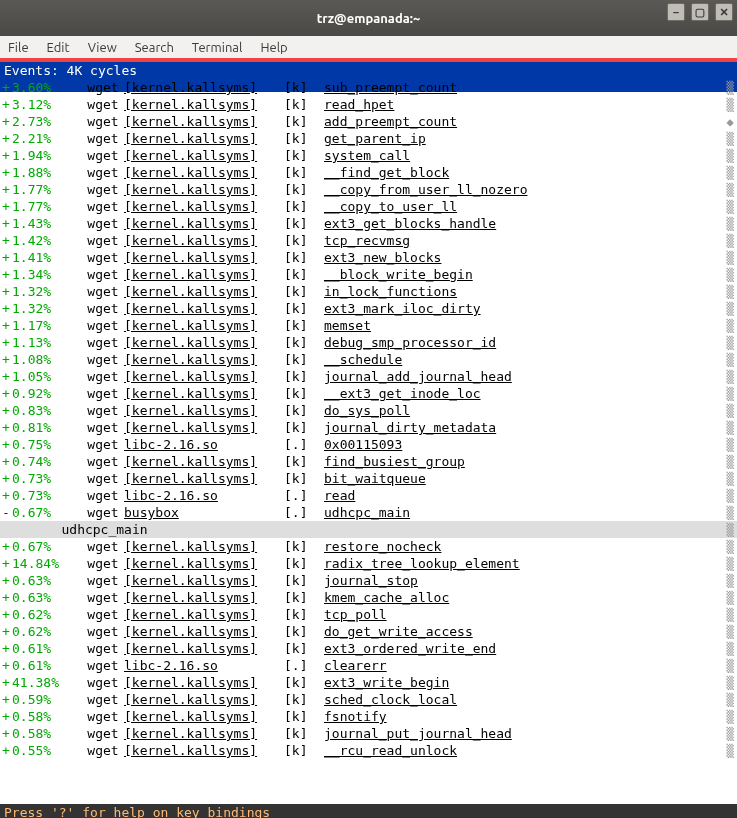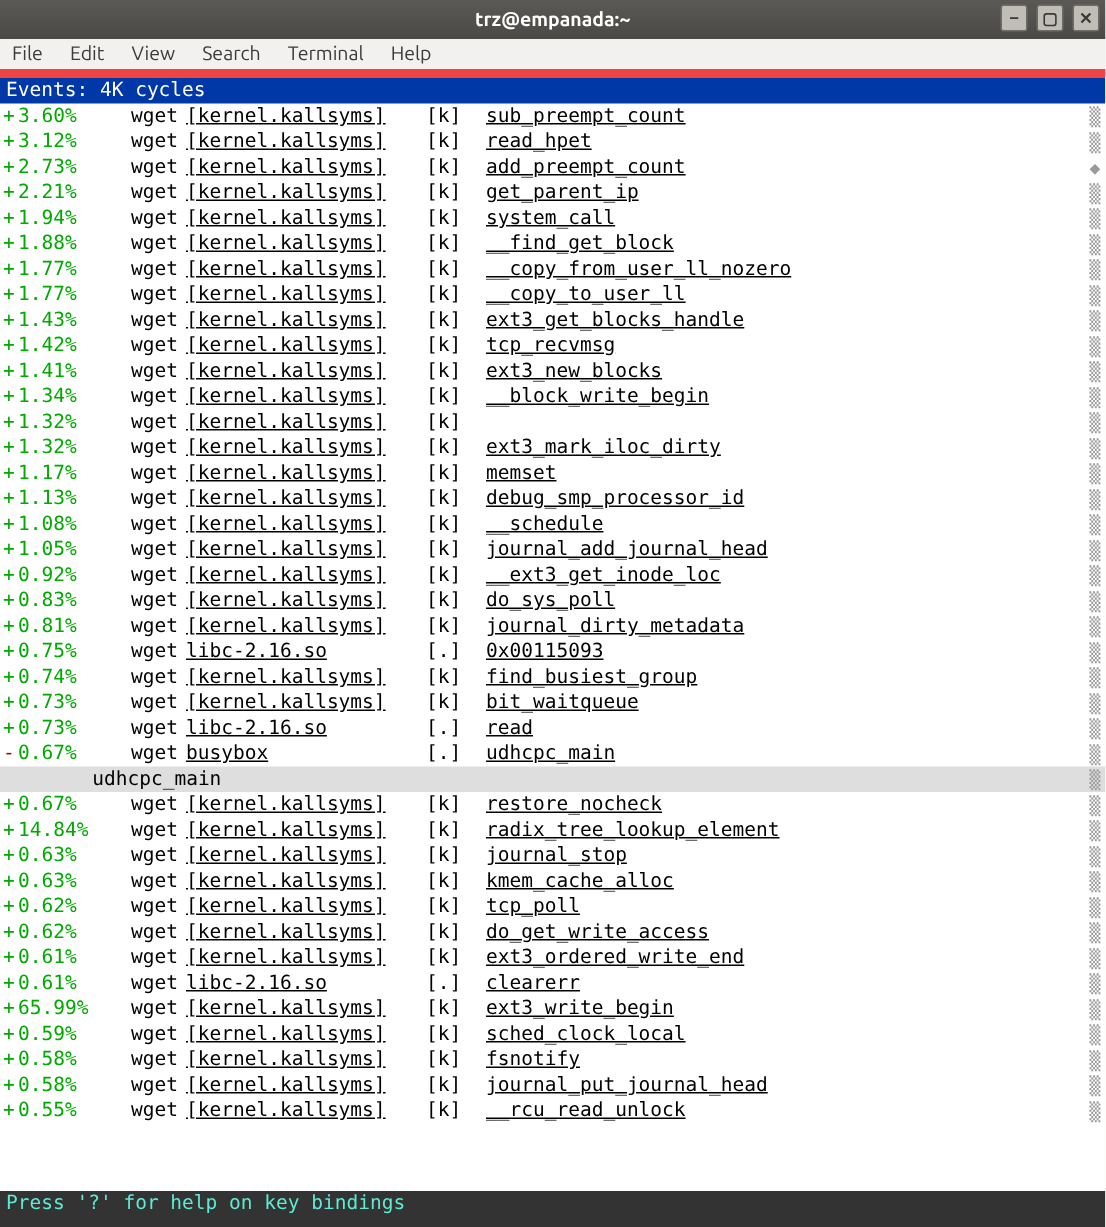--- a/index.html
+++ b/index.html
@@ -7,21 +7,21 @@
   font-family: "DejaVu Sans Mono", "Courier New", monospace;
   font-size: 13px;
   background: #f2f1f0;
   width: 737px;
   height: 818px;
   overflow: hidden;
   display: flex;
   flex-direction: column;
 }
 .titlebar {
-  height: 26px;
+  height: 36px;
   background: linear-gradient(to bottom, #5a5955 0%, #4a4945 100%);
   display: flex;
   align-items: center;
   justify-content: center;
   position: relative;
   color: #fff;
   font-family: "Ubuntu", sans-serif;
   font-weight: bold;
   font-size: 13px;
 }
@@ -41,42 +41,42 @@
   display: flex;
   align-items: center;
   justify-content: center;
   font-size: 11px;
   color: #3b3a36;
   cursor: pointer;
 }
 .menubar {
   height: 26px;
   background: #f2f1f0;
-  border-bottom: 6px solid #ef4444;
+  border-bottom: 4px solid #ef4444;
   display: flex;
   align-items: center;
   padding: 0 8px;
   gap: 18px;
   font-family: "Ubuntu", sans-serif;
   font-size: 13px;
   color: #3c3b37;
 }
 .menu-item { cursor: pointer; }
 .terminal {
   flex: 1;
   background: #ffffff;
   position: relative;
   overflow: hidden;
   padding: 0;
 }
 .header-row {
   background: #0038a8;
   color: #ffffff;
   padding: 0 4px;
-  height: 17px;
+  height: 30px;
   line-height: 17px;
   white-space: pre;
 }
 .rows {
   position: absolute;
   top: 17px;
   left: 0;
   right: 0;
 }
 .row {
@@ -114,24 +114,24 @@
   color: #999;
   font-size: 12px;
   line-height: 17px;
   text-align: center;
 }
 .footer-row {
   position: absolute;
   bottom: 0;
   left: 0;
   right: 0;
-  height: 24px;
+  height: 14px;
   line-height: 17px;
   background: #333333;
-  color: #5eead4;
+  color: #fdba74;
   padding-left: 4px;
   white-space: pre;
 }
 </style>
 </head>
 <body>
 
 <div class="titlebar">
   <span>trz@empanada:~</span>
   <div class="window-controls">
@@ -158,21 +158,21 @@
       <div class="row"><span class="col-sign">+</span><span class="col-pct">2.73%</span><span class="col-cmd">wget</span><span class="col-obj">[kernel.kallsyms]</span><span class="col-scope">[k]</span><span class="col-sym">add_preempt_count</span></div>
       <div class="row"><span class="col-sign">+</span><span class="col-pct">2.21%</span><span class="col-cmd">wget</span><span class="col-obj">[kernel.kallsyms]</span><span class="col-scope">[k]</span><span class="col-sym">get_parent_ip</span></div>
       <div class="row"><span class="col-sign">+</span><span class="col-pct">1.94%</span><span class="col-cmd">wget</span><span class="col-obj">[kernel.kallsyms]</span><span class="col-scope">[k]</span><span class="col-sym">system_call</span></div>
       <div class="row"><span class="col-sign">+</span><span class="col-pct">1.88%</span><span class="col-cmd">wget</span><span class="col-obj">[kernel.kallsyms]</span><span class="col-scope">[k]</span><span class="col-sym">__find_get_block</span></div>
       <div class="row"><span class="col-sign">+</span><span class="col-pct">1.77%</span><span class="col-cmd">wget</span><span class="col-obj">[kernel.kallsyms]</span><span class="col-scope">[k]</span><span class="col-sym">__copy_from_user_ll_nozero</span></div>
       <div class="row"><span class="col-sign">+</span><span class="col-pct">1.77%</span><span class="col-cmd">wget</span><span class="col-obj">[kernel.kallsyms]</span><span class="col-scope">[k]</span><span class="col-sym">__copy_to_user_ll</span></div>
       <div class="row"><span class="col-sign">+</span><span class="col-pct">1.43%</span><span class="col-cmd">wget</span><span class="col-obj">[kernel.kallsyms]</span><span class="col-scope">[k]</span><span class="col-sym">ext3_get_blocks_handle</span></div>
       <div class="row"><span class="col-sign">+</span><span class="col-pct">1.42%</span><span class="col-cmd">wget</span><span class="col-obj">[kernel.kallsyms]</span><span class="col-scope">[k]</span><span class="col-sym">tcp_recvmsg</span></div>
       <div class="row"><span class="col-sign">+</span><span class="col-pct">1.41%</span><span class="col-cmd">wget</span><span class="col-obj">[kernel.kallsyms]</span><span class="col-scope">[k]</span><span class="col-sym">ext3_new_blocks</span></div>
       <div class="row"><span class="col-sign">+</span><span class="col-pct">1.34%</span><span class="col-cmd">wget</span><span class="col-obj">[kernel.kallsyms]</span><span class="col-scope">[k]</span><span class="col-sym">__block_write_begin</span></div>
-      <div class="row"><span class="col-sign">+</span><span class="col-pct">1.32%</span><span class="col-cmd">wget</span><span class="col-obj">[kernel.kallsyms]</span><span class="col-scope">[k]</span></div>
+      <div class="row"><span class="col-sign">+</span><span class="col-pct">1.32%</span><span class="col-cmd">wget</span><span class="col-obj">[kernel.kallsyms]</span><span class="col-scope">[k]</span><span class="col-sym">in_lock_functions</span></div>
       <div class="row"><span class="col-sign">+</span><span class="col-pct">1.32%</span><span class="col-cmd">wget</span><span class="col-obj">[kernel.kallsyms]</span><span class="col-scope">[k]</span><span class="col-sym">ext3_mark_iloc_dirty</span></div>
       <div class="row"><span class="col-sign">+</span><span class="col-pct">1.17%</span><span class="col-cmd">wget</span><span class="col-obj">[kernel.kallsyms]</span><span class="col-scope">[k]</span><span class="col-sym">memset</span></div>
       <div class="row"><span class="col-sign">+</span><span class="col-pct">1.13%</span><span class="col-cmd">wget</span><span class="col-obj">[kernel.kallsyms]</span><span class="col-scope">[k]</span><span class="col-sym">debug_smp_processor_id</span></div>
       <div class="row"><span class="col-sign">+</span><span class="col-pct">1.08%</span><span class="col-cmd">wget</span><span class="col-obj">[kernel.kallsyms]</span><span class="col-scope">[k]</span><span class="col-sym">__schedule</span></div>
       <div class="row"><span class="col-sign">+</span><span class="col-pct">1.05%</span><span class="col-cmd">wget</span><span class="col-obj">[kernel.kallsyms]</span><span class="col-scope">[k]</span><span class="col-sym">journal_add_journal_head</span></div>
       <div class="row"><span class="col-sign">+</span><span class="col-pct">0.92%</span><span class="col-cmd">wget</span><span class="col-obj">[kernel.kallsyms]</span><span class="col-scope">[k]</span><span class="col-sym">__ext3_get_inode_loc</span></div>
       <div class="row"><span class="col-sign">+</span><span class="col-pct">0.83%</span><span class="col-cmd">wget</span><span class="col-obj">[kernel.kallsyms]</span><span class="col-scope">[k]</span><span class="col-sym">do_sys_poll</span></div>
       <div class="row"><span class="col-sign">+</span><span class="col-pct">0.81%</span><span class="col-cmd">wget</span><span class="col-obj">[kernel.kallsyms]</span><span class="col-scope">[k]</span><span class="col-sym">journal_dirty_metadata</span></div>
       <div class="row"><span class="col-sign">+</span><span class="col-pct">0.75%</span><span class="col-cmd">wget</span><span class="col-obj">libc-2.16.so</span><span class="col-scope">[.]</span><span class="col-sym">0x00115093</span></div>
       <div class="row"><span class="col-sign">+</span><span class="col-pct">0.74%</span><span class="col-cmd">wget</span><span class="col-obj">[kernel.kallsyms]</span><span class="col-scope">[k]</span><span class="col-sym">find_busiest_group</span></div>
@@ -181,21 +181,21 @@
       <div class="row"><span class="col-sign minus">-</span><span class="col-pct">0.67%</span><span class="col-cmd">wget</span><span class="col-obj">busybox</span><span class="col-scope">[.]</span><span class="col-sym">udhcpc_main</span></div>
       <div class="highlight-row">   udhcpc_main</div>
       <div class="row"><span class="col-sign">+</span><span class="col-pct">0.67%</span><span class="col-cmd">wget</span><span class="col-obj">[kernel.kallsyms]</span><span class="col-scope">[k]</span><span class="col-sym">restore_nocheck</span></div>
       <div class="row"><span class="col-sign">+</span><span class="col-pct">14.84%</span><span class="col-cmd">wget</span><span class="col-obj">[kernel.kallsyms]</span><span class="col-scope">[k]</span><span class="col-sym">radix_tree_lookup_element</span></div>
       <div class="row"><span class="col-sign">+</span><span class="col-pct">0.63%</span><span class="col-cmd">wget</span><span class="col-obj">[kernel.kallsyms]</span><span class="col-scope">[k]</span><span class="col-sym">journal_stop</span></div>
       <div class="row"><span class="col-sign">+</span><span class="col-pct">0.63%</span><span class="col-cmd">wget</span><span class="col-obj">[kernel.kallsyms]</span><span class="col-scope">[k]</span><span class="col-sym">kmem_cache_alloc</span></div>
       <div class="row"><span class="col-sign">+</span><span class="col-pct">0.62%</span><span class="col-cmd">wget</span><span class="col-obj">[kernel.kallsyms]</span><span class="col-scope">[k]</span><span class="col-sym">tcp_poll</span></div>
       <div class="row"><span class="col-sign">+</span><span class="col-pct">0.62%</span><span class="col-cmd">wget</span><span class="col-obj">[kernel.kallsyms]</span><span class="col-scope">[k]</span><span class="col-sym">do_get_write_access</span></div>
       <div class="row"><span class="col-sign">+</span><span class="col-pct">0.61%</span><span class="col-cmd">wget</span><span class="col-obj">[kernel.kallsyms]</span><span class="col-scope">[k]</span><span class="col-sym">ext3_ordered_write_end</span></div>
       <div class="row"><span class="col-sign">+</span><span class="col-pct">0.61%</span><span class="col-cmd">wget</span><span class="col-obj">libc-2.16.so</span><span class="col-scope">[.]</span><span class="col-sym">clearerr</span></div>
-      <div class="row"><span class="col-sign">+</span><span class="col-pct">65.99%</span><span class="col-cmd">wget</span><span class="col-obj">[kernel.kallsyms]</span><span class="col-scope">[k]</span><span class="col-sym">ext3_write_begin</span></div>
+      <div class="row"><span class="col-sign">+</span><span class="col-pct">41.38%</span><span class="col-cmd">wget</span><span class="col-obj">[kernel.kallsyms]</span><span class="col-scope">[k]</span><span class="col-sym">ext3_write_begin</span></div>
       <div class="row"><span class="col-sign">+</span><span class="col-pct">0.59%</span><span class="col-cmd">wget</span><span class="col-obj">[kernel.kallsyms]</span><span class="col-scope">[k]</span><span class="col-sym">sched_clock_local</span></div>
       <div class="row"><span class="col-sign">+</span><span class="col-pct">0.58%</span><span class="col-cmd">wget</span><span class="col-obj">[kernel.kallsyms]</span><span class="col-scope">[k]</span><span class="col-sym">fsnotify</span></div>
       <div class="row"><span class="col-sign">+</span><span class="col-pct">0.58%</span><span class="col-cmd">wget</span><span class="col-obj">[kernel.kallsyms]</span><span class="col-scope">[k]</span><span class="col-sym">journal_put_journal_head</span></div>
       <div class="row"><span class="col-sign">+</span><span class="col-pct">0.55%</span><span class="col-cmd">wget</span><span class="col-obj">[kernel.kallsyms]</span><span class="col-scope">[k]</span><span class="col-sym">__rcu_read_unlock</span></div>
     </div>
   <div class="scrollbar" id="scrollbar">
       <div class="scroll-chunk">▒</div>
       <div class="scroll-chunk">▒</div>
       <div class="scroll-chunk">◆</div>
       <div class="scroll-chunk">▒</div>

